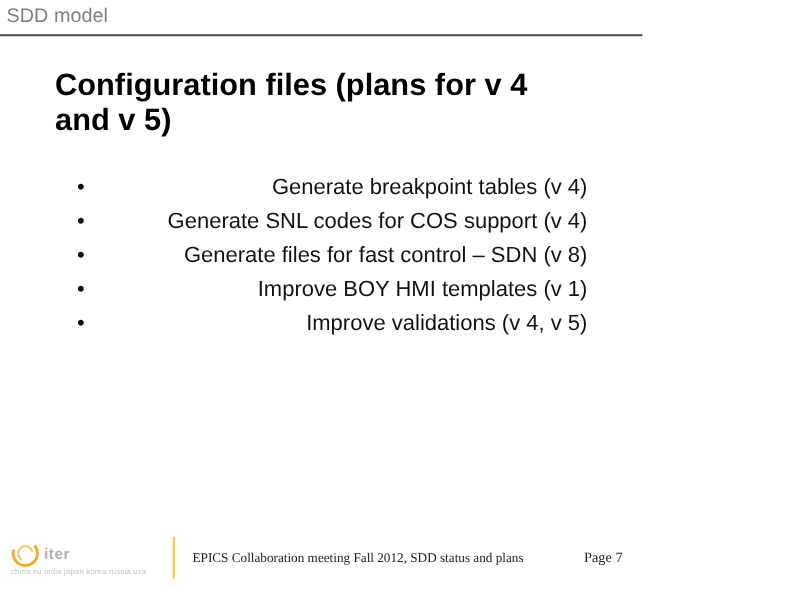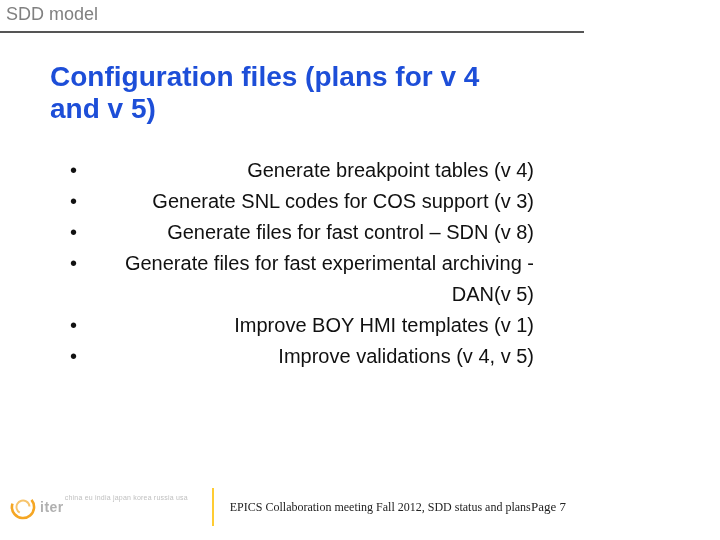--- a/index.html
+++ b/index.html
@@ -1,49 +1,48 @@
 <!DOCTYPE html>
 <html><head>
 <meta charset="utf-8">
 <style>
   * { margin: 0; padding: 0; box-sizing: border-box; }
   html, body { width: 720px; height: 540px; font-family: Arial, Helvetica, sans-serif; background: #fff; }
   .slide { width: 584px; height: 540px; position: relative; display: flex; flex-direction: column; }
   .header-label { font-size: 18px; color: #808080; padding: 4px 6px 6px 6px; }
   .hr { height: 2px; background: #555; width: 100%; }
-  .title { font-size: 28px; font-weight: bold; color: #1d4ed8; padding: 28px 50px 20px 50px; }
+  .title { font-size: 28px; font-weight: bold; color: #000000; padding: 28px 50px 20px 50px; }
   .bullets { padding: 10px 50px 0 70px; }
   .bullets li { list-style: none; position: relative; font-size: 20px; color: #111; line-height: 1.55; padding-left: 24px; text-align: right; }
   .bullets li::before { content: "•"; position: absolute; left: 0; top: 0; font-size: 20px; color: #111; }
   .footer { position: absolute; left: 0; right: 0; bottom: 12px; height: 42px; display: flex; align-items: center; justify-content: space-between; padding: 0 18px 0 10px; }
   .footer-left { display: flex; align-items: center; gap: 6px; }
-  .logo-block { display: flex; flex-direction: row; align-items: flex-start; gap: 1px; }
+  .logo-block { display: flex; flex-direction: column; align-items: flex-start; gap: 1px; }
   .logo-row { display: flex; align-items: center; gap: 4px; }
   .swirl { width: 26px; height: 26px; }
   .logo-text { font-size: 14px; font-weight: bold; color: #b0b0b0; letter-spacing: 0.5px; }
   .countries { font-size: 7px; color: #c0c0c0; letter-spacing: 0.2px; white-space: nowrap; }
   .vbar { width: 2px; height: 38px; background: #ffcc33; margin: 0 10px 0 18px; }
   .footer-center { font-family: Liberation Serif, serif; font-size: 12px; color: #222; flex: 1; }
   .footer-right { font-family: "Times New Roman", Times, serif; font-size: 13px; color: #222; white-space: nowrap; }
 </style>
 </head>
 <body>
 
 <div class="slide">
 
   <div class="header-label">SDD model</div>
   <div class="hr"></div>
 
   <div class="title">Configuration files (plans for v 4 and v 5)</div>
 
   <ul class="bullets">
     <li>Generate breakpoint tables (v 4)</li>
-    <li>Generate SNL codes for COS support (v 3)</li>
+    <li>Generate SNL codes for COS support (v 4)</li>
     <li>Generate files for fast control – SDN (v 8)</li>
-    <li>Generate files for fast experimental archiving - DAN(v 5)</li>
     <li>Improve BOY HMI templates (v 1)</li>
     <li>Improve validations (v 4, v 5)</li>
   </ul>
 
   <div class="footer">
     <div class="footer-left">
       <div class="logo-block">
         <div class="logo-row">
           <svg class="swirl" viewBox="0 0 40 40">
             <circle cx="20" cy="20" r="17" fill="none" stroke="#f5a623" stroke-width="4" stroke-dasharray="70 40" transform="rotate(-40 20 20)"></circle>

